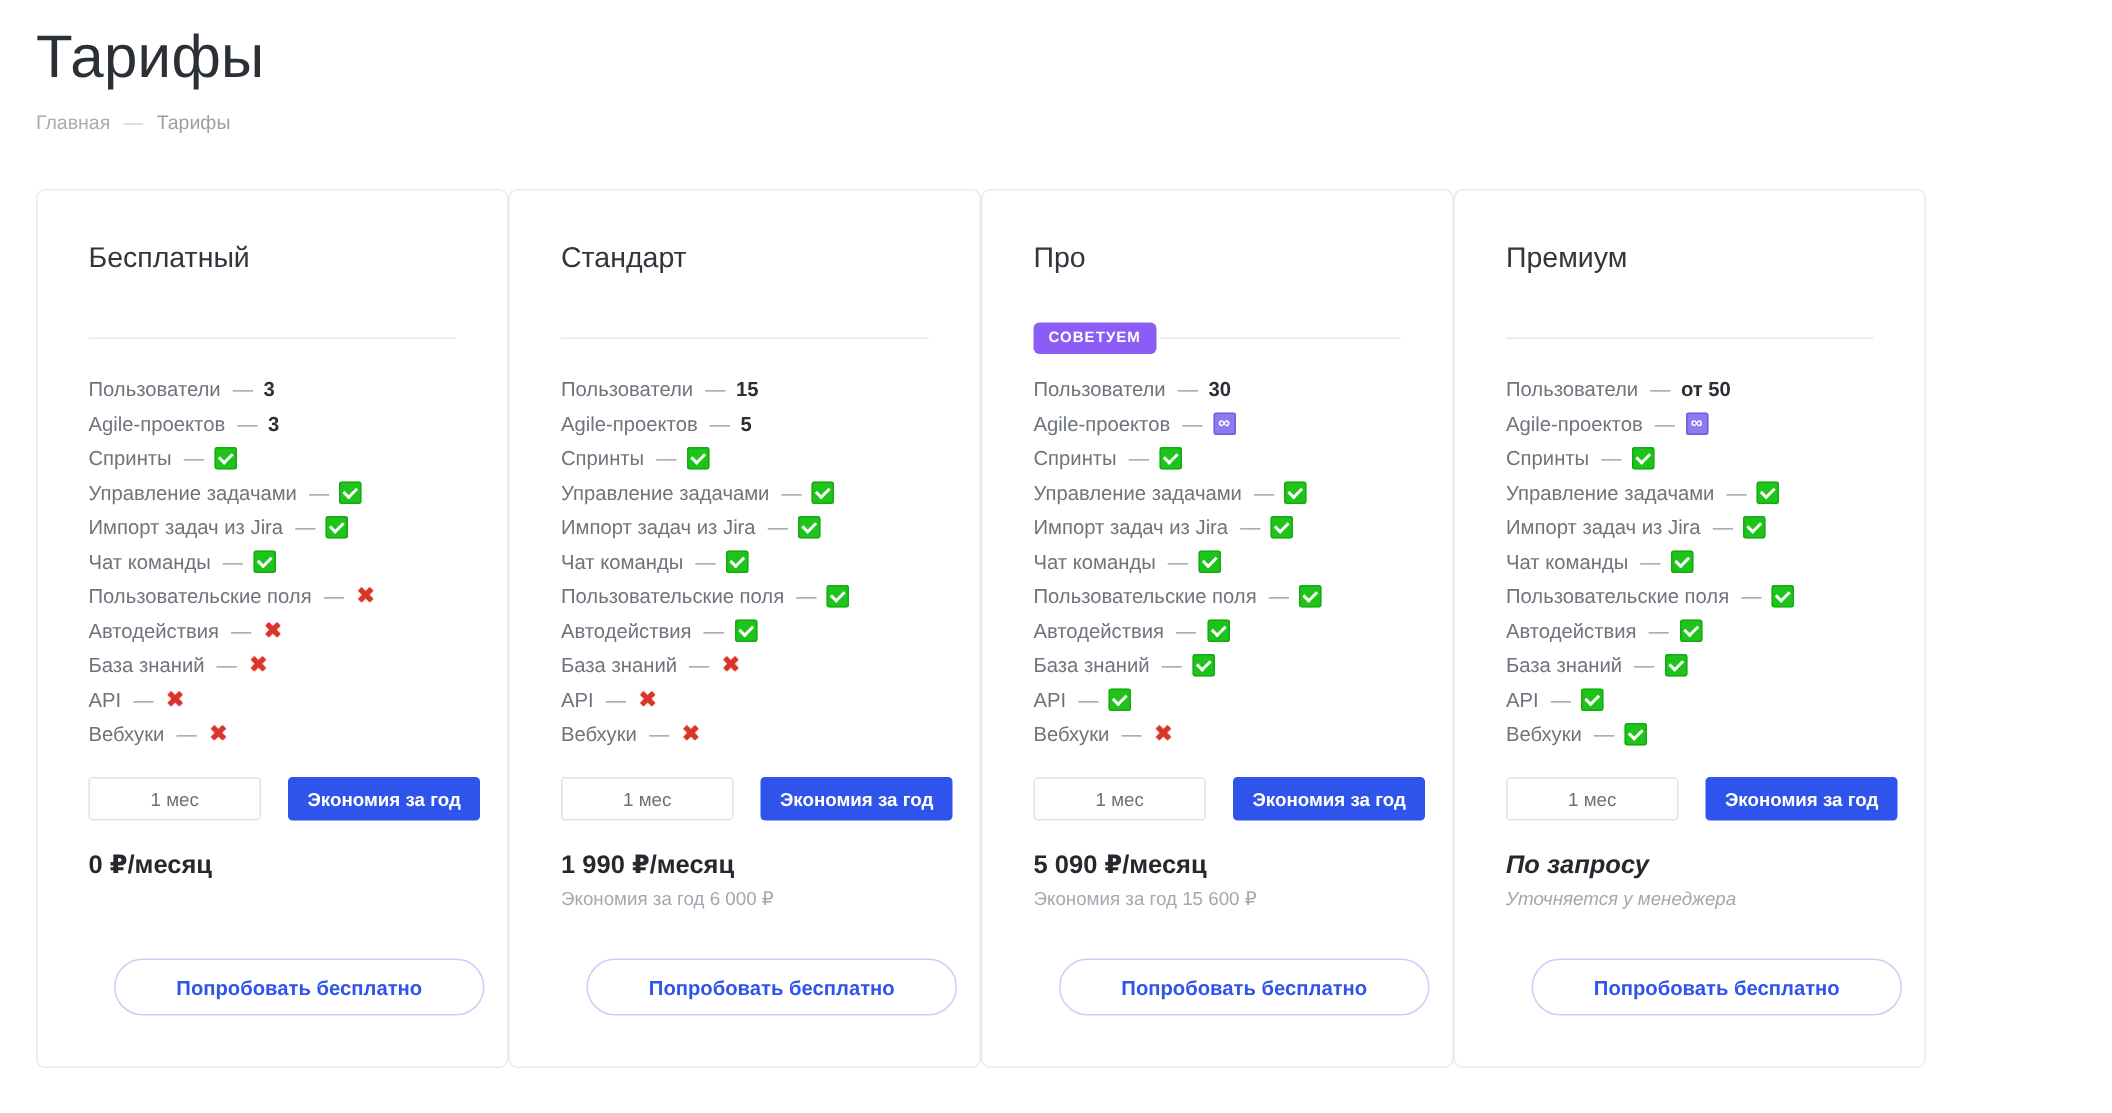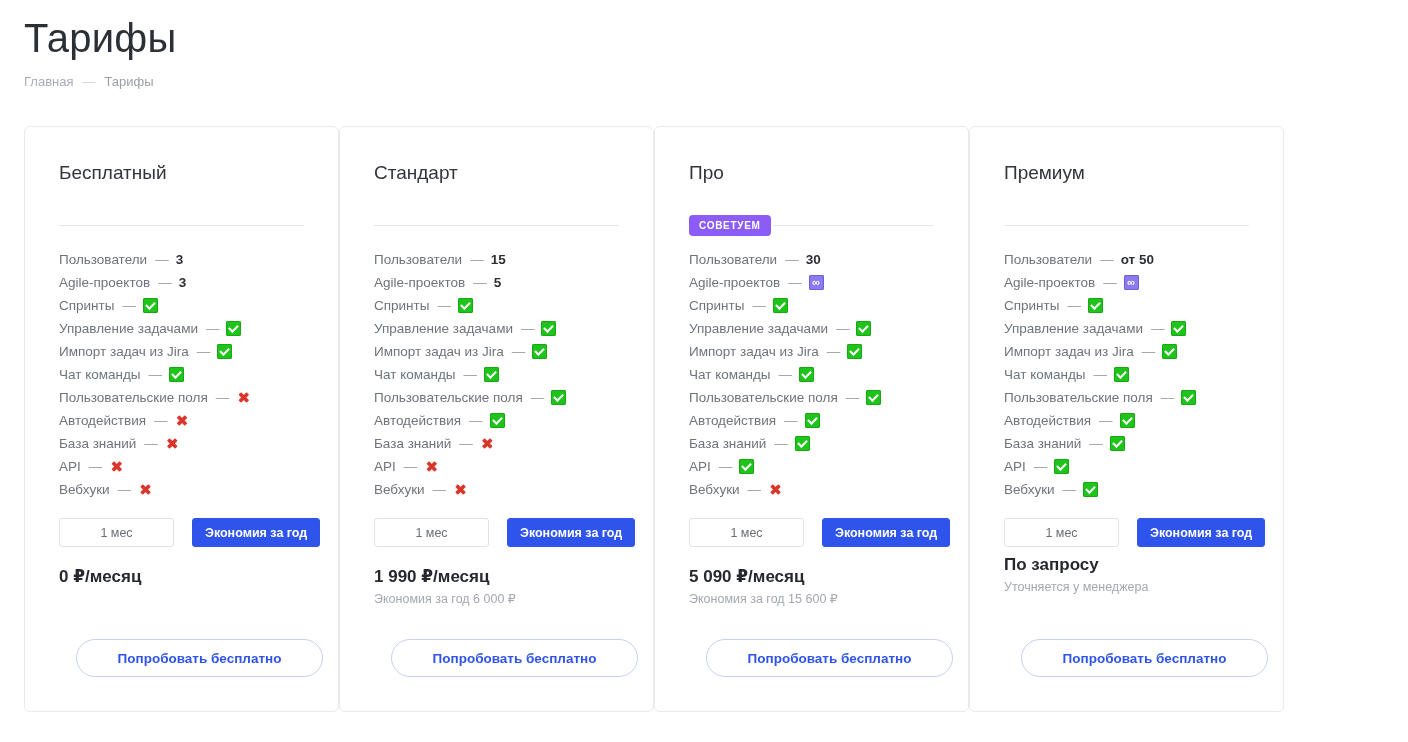--- a/index.html
+++ b/index.html
@@ -519,21 +519,21 @@
           <li class="feature-row">
             <span class="feature-label">Вебхуки</span>
             <span class="feature-dash">—</span>
             <span class="mark mark-yes"></span>
           </li>
         </ul>
         <div class="period-toggle" style="top: 391px;">
           <div class="toggle-option toggle-month">1 мес</div>
           <div class="toggle-option toggle-year">Экономия за год</div>
         </div>
-        <div class="price-block" style="top: 427px;">
+        <div class="price-block" style="top: 439px; font-style: italic;">
           <div class="price-main">По запросу</div>
           <div class="price-note">Уточняется у менеджера</div>
         </div>
         <button class="cta-button" style="top: 512px;">Попробовать бесплатно</button>
       </div>
     </div>
 
 </div>
 
 </body></html>

